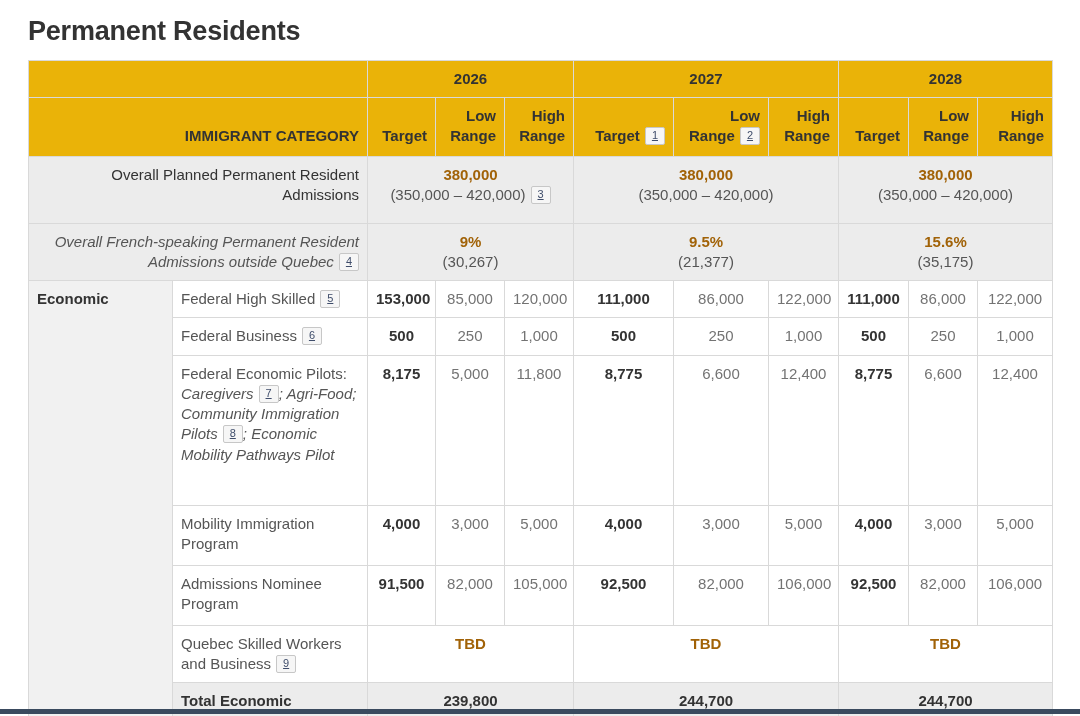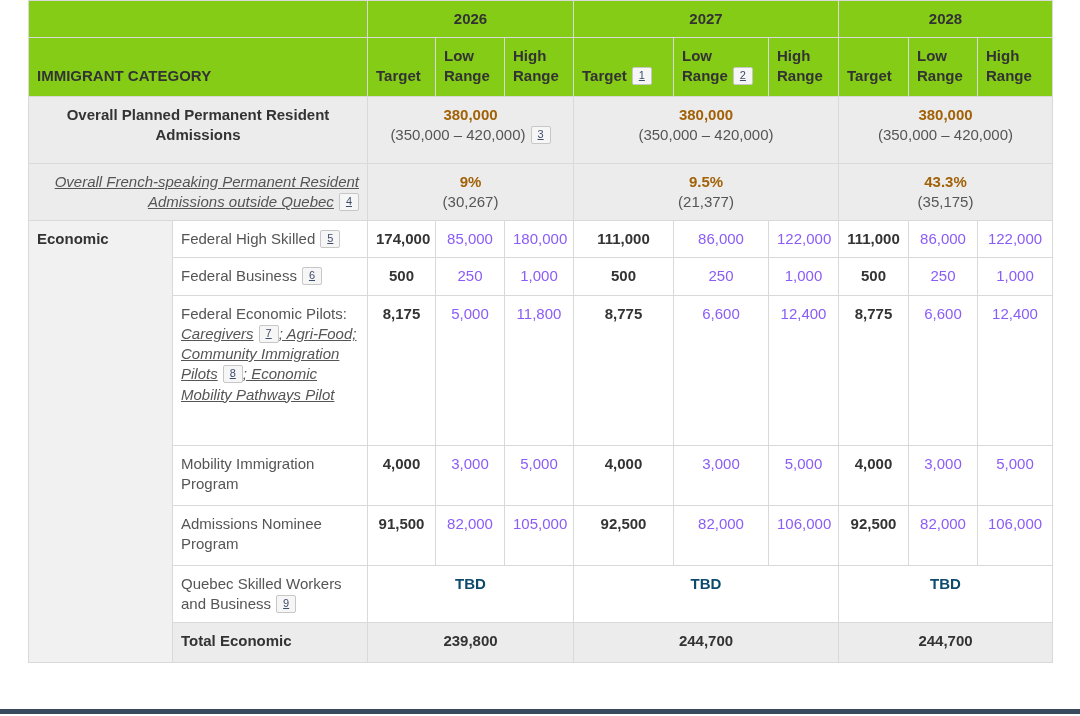--- a/index.html
+++ b/index.html
@@ -27,50 +27,50 @@
     width: 1024px;
     font-size: 15px;
   }
   table.levels th, table.levels td {
     border: 1px solid #d9d9d9;
     padding: 8px 8px;
     vertical-align: top;
     line-height: 1.35;
   }
   
-  thead th { background: #84cc16; color: #333; font-weight: bold; }
+  thead th { background: #eab308; color: #333; font-weight: bold; }
   tr.year-row th { text-align: center; vertical-align: middle; height: 37px; padding: 4px; }
-  tr.sub-row th { text-align: left; vertical-align: bottom; height: 58px; padding-bottom: 9px; }
+  tr.sub-row th { text-align: right; vertical-align: bottom; height: 58px; padding-bottom: 9px; }
   th.cat-head { text-align: left; vertical-align: bottom; padding-left: 8px; }
   
   tr.gray > th, tr.gray > td { background: #ececec; }
   td.val-group { text-align: center; vertical-align: middle; }
   .main-val { font-weight: bold; color: #a16207; }
   .sub-val { color: #555; font-weight: normal; }
   th.row-label {
-    text-align: center; font-weight: bold; color: #333;
+    text-align: right; font-weight: normal; color: #333;
     vertical-align: middle; padding-left: 8px;
   }
   th.row-label-italic {
     text-align: right; font-weight: normal; font-style: italic; color: #555;
     vertical-align: middle; padding-right: 10px;
   }
   
   td.cat-cell {
     background: #f1f1f1; font-weight: bold; color: #333;
     vertical-align: top; padding-top: 10px; padding-left: 8px;
   }
   td.sub-label { color: #555; padding-left: 8px; padding-top: 10px; margin-top: 35px; }
-  td.num { text-align: center; padding-top: 10px; color: #8b5cf6; }
+  td.num { text-align: center; padding-top: 10px; color: #737373; }
   td.num.target { font-weight: bold; color: #333; }
-  td.tbd { text-align: center; font-weight: bold; color: #0c4a6e; padding-top: 10px; }
+  td.tbd { text-align: center; font-weight: bold; color: #a16207; padding-top: 10px; }
   tr.total-row > td { background: #ececec; }
   tr.total-row td.total-label { font-weight: bold; color: #333; padding-left: 8px; }
   tr.total-row td.total-val { text-align: center; font-weight: bold; color: #333; }
-  .italic { font-style: italic; text-decoration: underline; }
+  .italic { font-style: italic; }
   
   .fn {
     display: inline-block;
     font-size: 11px;
     line-height: 13px;
     font-weight: normal;
     font-style: normal;
     padding: 1px 6px 2px 6px;
     border: 1px solid #c7c7c7;
     border-radius: 2px;
@@ -85,20 +85,21 @@
     position: absolute;
     left: 0; top: 709px;
     width: 1080px; height: 5px;
     background: #3a4a5e;
   }
 </style>
 </head>
 <body>
 
 <div class="page">
+  <h1 class="title">Permanent Residents</h1>
 
   <table class="levels">
     <colgroup>
       <col style="width:144px">
         <col style="width:195px">
       <col style="width:68px">
         <col style="width:69px">
         <col style="width:69px">
       <col style="width:100px">
         <col style="width:95px">
@@ -149,31 +150,31 @@
         <th colspan="2" class="row-label-italic"><span class="italic">Overall French-speaking Permanent Resident Admissions outside Quebec</span><span class="fn">4</span></th>
         <td colspan="3" class="val-group">
           <div class="main-val">9%</div>
           <div class="sub-val">(30,267)</div>
         </td>
         <td colspan="3" class="val-group">
           <div class="main-val">9.5%</div>
           <div class="sub-val">(21,377)</div>
         </td>
         <td colspan="3" class="val-group">
-          <div class="main-val">43.3%</div>
+          <div class="main-val">15.6%</div>
           <div class="sub-val">(35,175)</div>
         </td>
       </tr>
 
       <tr style="height:37px">
         <td class="cat-cell" rowspan="7">Economic</td>
         <td class="sub-label"><span>Federal High Skilled</span><span class="fn">5</span></td>
-        <td class="num target">174,000</td>
+        <td class="num target">153,000</td>
         <td class="num">85,000</td>
-        <td class="num">180,000</td>
+        <td class="num">120,000</td>
         <td class="num target">111,000</td>
         <td class="num">86,000</td>
         <td class="num">122,000</td>
         <td class="num target">111,000</td>
         <td class="num">86,000</td>
         <td class="num">122,000</td>
       </tr>
 
       <tr style="height:35px">
         <td class="sub-label"><span>Federal Business</span><span class="fn">6</span></td>

